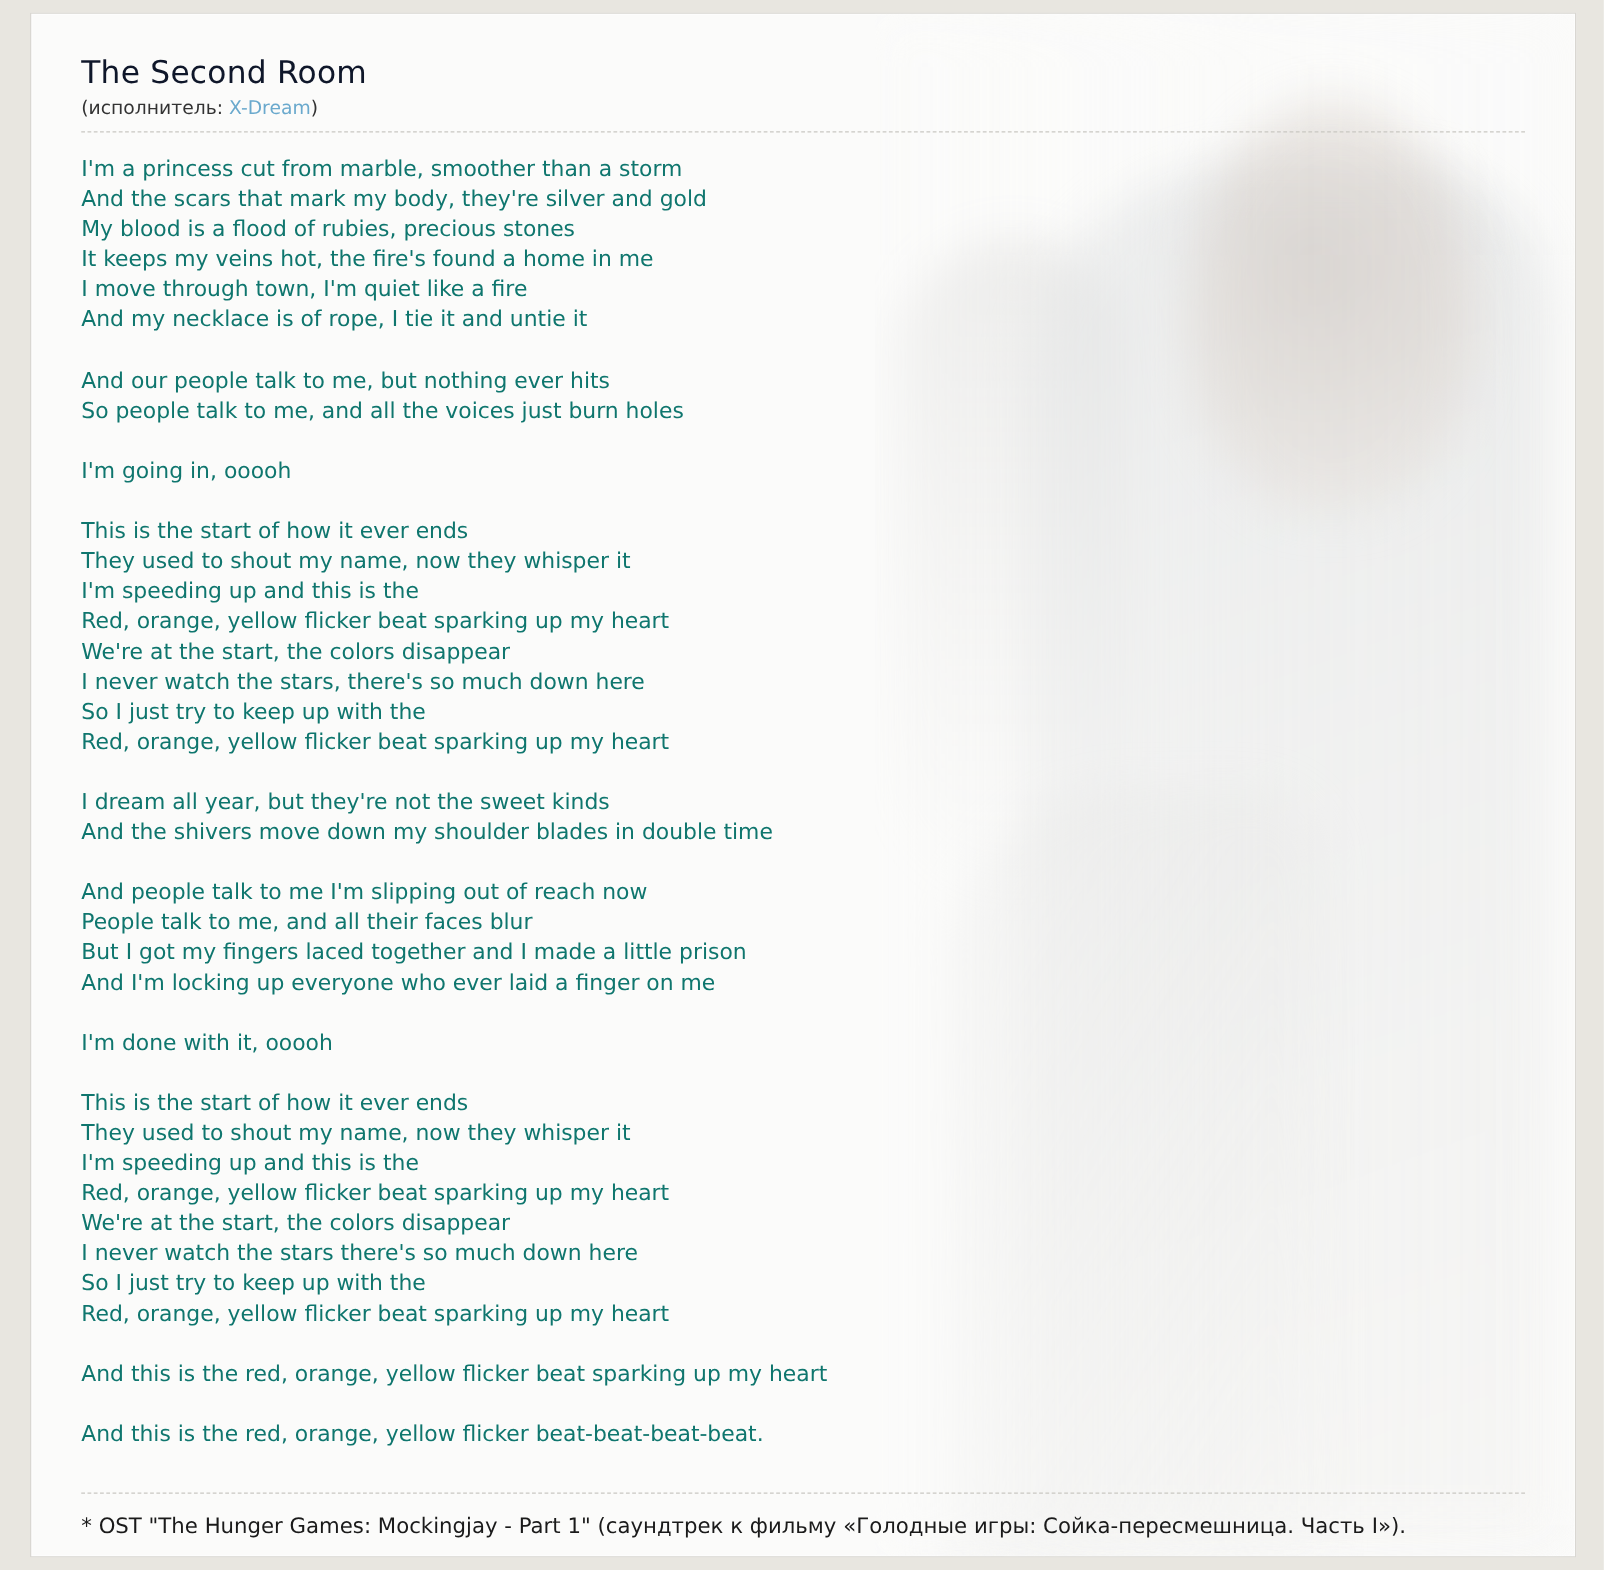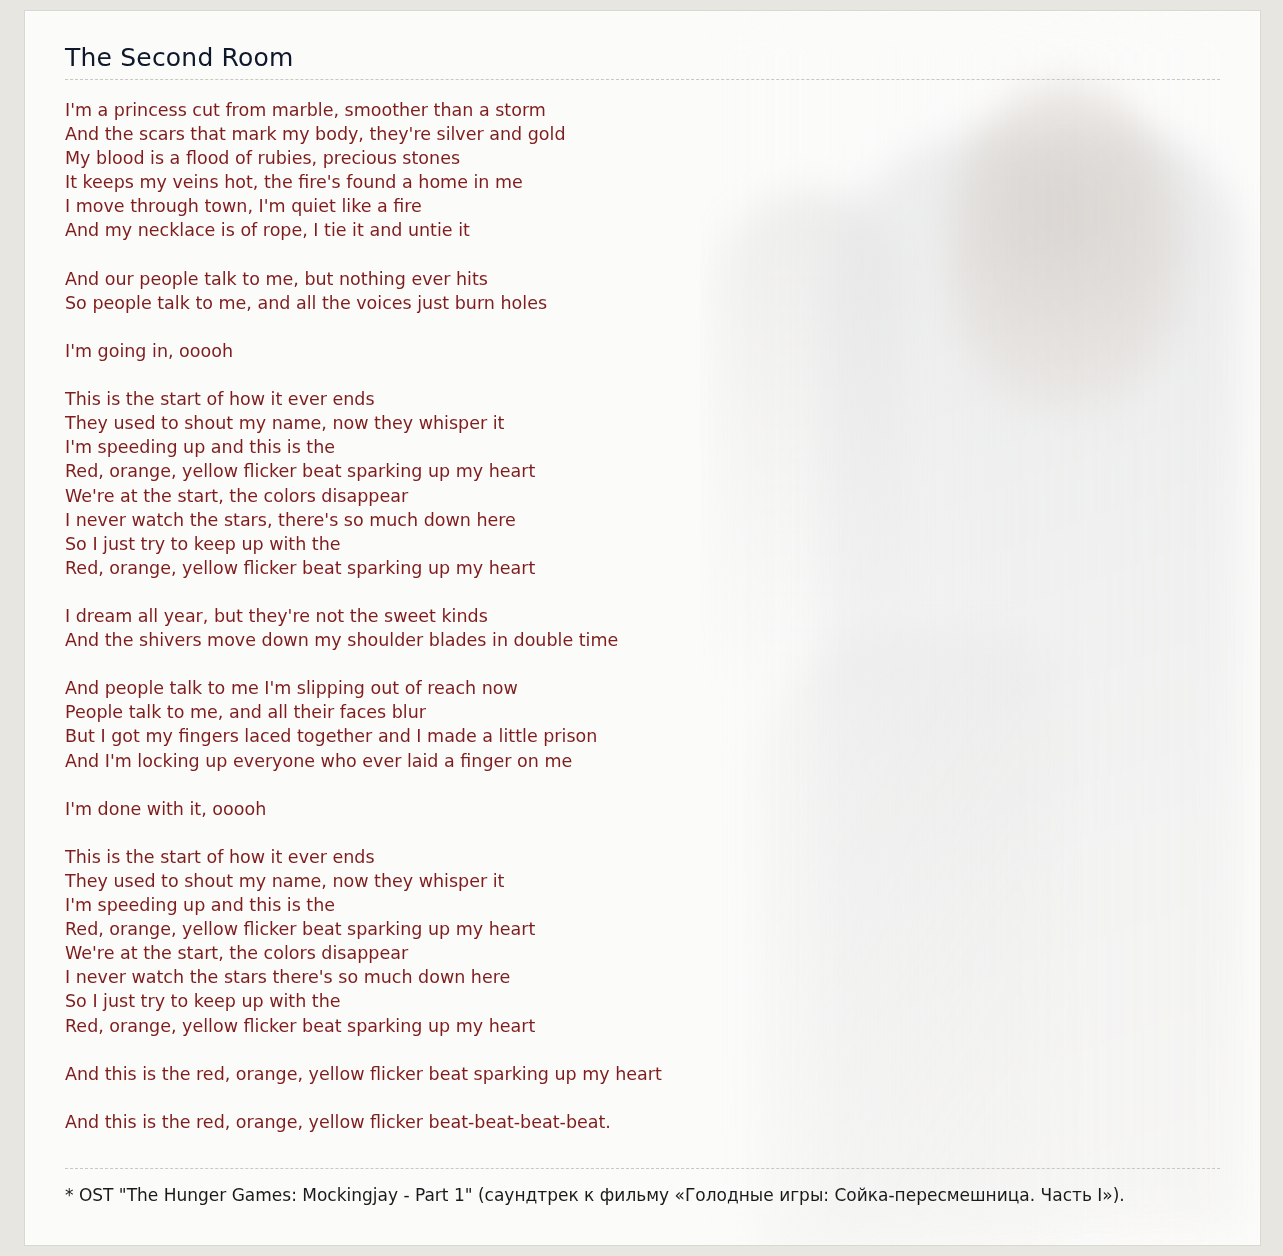--- a/index.html
+++ b/index.html
@@ -110,21 +110,21 @@
   .rule {
     border: none;
     border-top: 1px dashed #c9c7c2;
     margin: 6px 0 18px 0;
     height: 0;
   }
 
   .lyrics {
     font-size: 17.5px;
     line-height: 24.1px;
-    color: #7f1d1d;
+    color: #0f766e;
     white-space: pre-wrap;
     margin: 0;
     padding: 0 0 12px 0;
     font-family: "DejaVu Sans", sans-serif;
   }
 
   .foot-rule {
     border: none;
     border-top: 1px dashed #c9c7c2;
     margin: 22px 0 14px 0;
@@ -148,20 +148,23 @@
     <div class="shape ph-body"></div>
     <div class="shape ph-head"></div>
     <div class="shape ph-shoulder"></div>
     <div class="shape ph-wash"></div>
   </div>
 
   <div class="content">
 
     <h1 class="title">The Second Room</h1>
 
+    <div class="performer">
+      <span>(исполнитель: </span><a href="#">X-Dream</a><span>)</span>
+    </div>
 
     <hr class="rule">
 
     <div class="lyrics">I'm a princess cut from marble, smoother than a storm
 And the scars that mark my body, they're silver and gold
 My blood is a flood of rubies, precious stones
 It keeps my veins hot, the fire's found a home in me
 I move through town, I'm quiet like a fire
 And my necklace is of rope, I tie it and untie it
 

